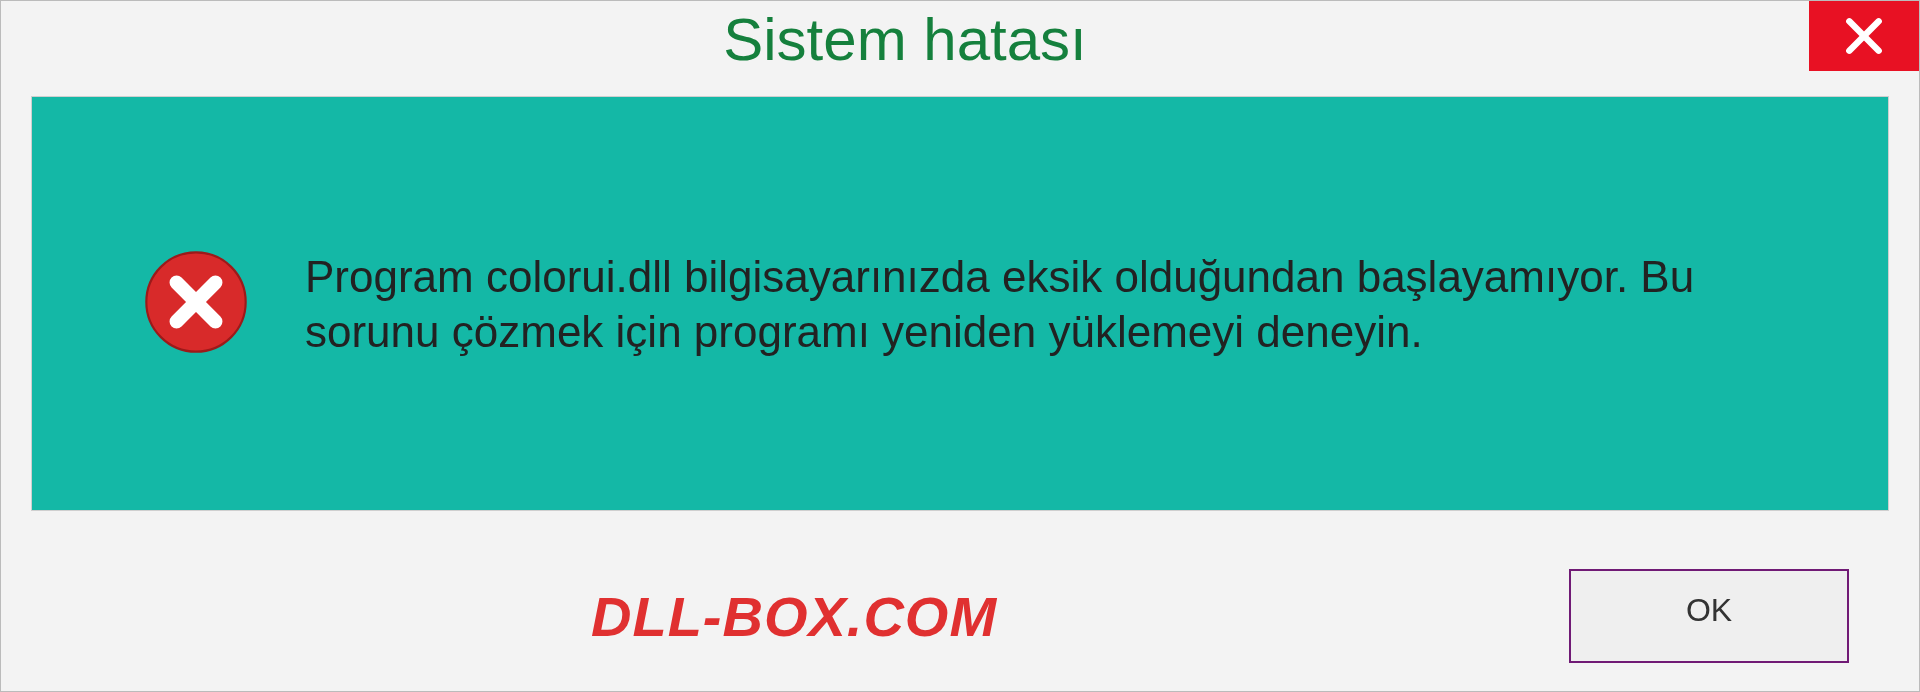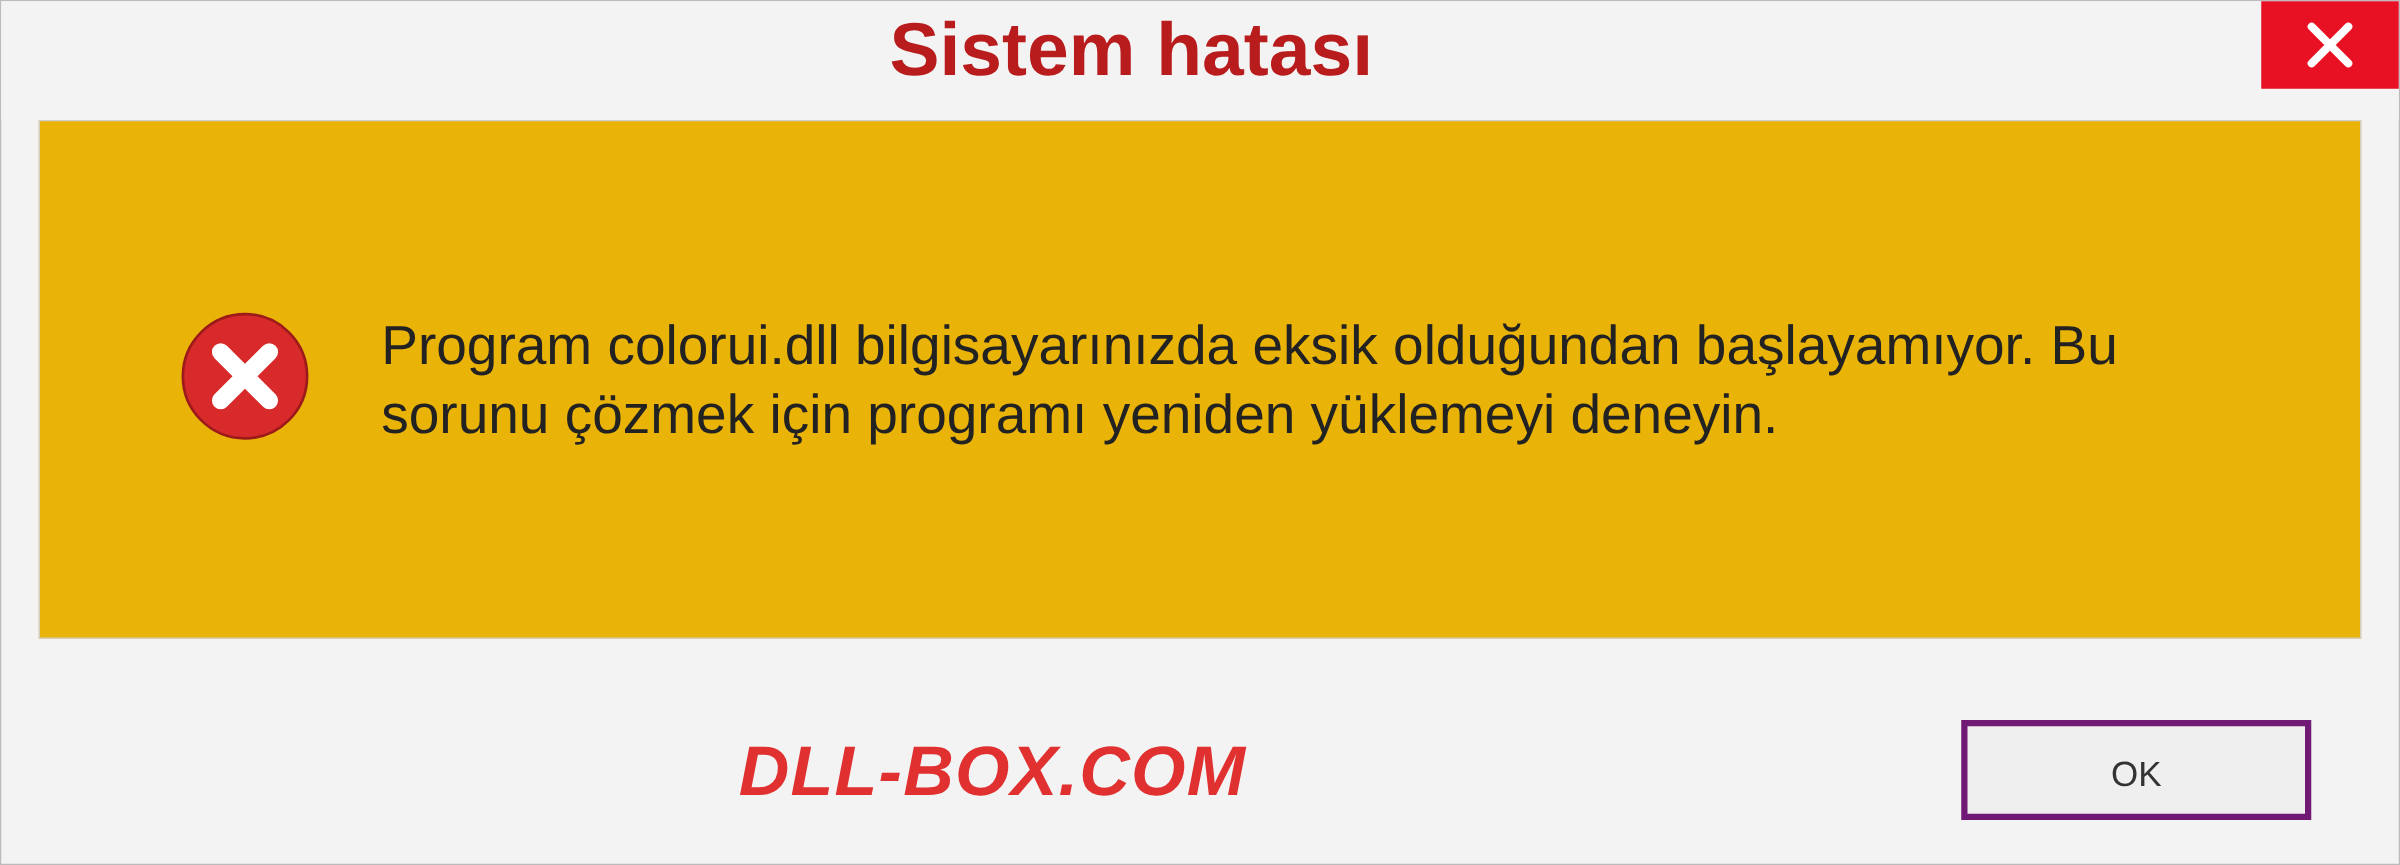--- a/index.html
+++ b/index.html
@@ -28,41 +28,41 @@
       display: flex;
       align-items: flex-start;
       justify-content: space-between;
       padding: 0;
       background: #f3f3f3;
     }
     .titlebar-title {
       flex: 1;
       text-align: center;
       font-size: 60px;
-      color: #b91c1c;
+      color: #15803d;
       padding-top: 4px;
-      font-weight: 700;
+      font-weight: 400;
     }
     .close-btn {
       width: 110px;
       height: 70px;
       background: #e81123;
       display: flex;
       align-items: center;
       justify-content: center;
       cursor: pointer;
     }
     .close-btn svg {
       width: 44px;
       height: 44px;
     }
     .body-area {
       flex: 1;
       margin: 0 30px 30px 30px;
-      background: #eab308;
+      background: #14b8a6;
       border: 1px solid #cfcfcf;
       display: flex;
       align-items: center;
       padding: 40px 60px;
     }
     .error-icon {
       flex: 0 0 auto;
       margin-right: 55px;
       margin-left: 50px;
     }
@@ -87,24 +87,24 @@
       font-family: Arial, sans-serif;
       font-size: 56px;
       font-weight: 900;
       font-style: italic;
       color: #e03030;
       letter-spacing: 1px;
       padding-left: 520px;
     }
     .ok-button {
       width: 280px;
-      height: 80px;
+      height: 94px;
       background: #efefef;
-      border: 5px solid #701a75;
-      font-size: 28px;
+      border: 2px solid #701a75;
+      font-size: 32px;
       color: #333333;
       text-align: center;
       line-height: 78px;
       cursor: pointer;
     }
   </style>
 </head>
 <body>
 
 <div class="dialog">

